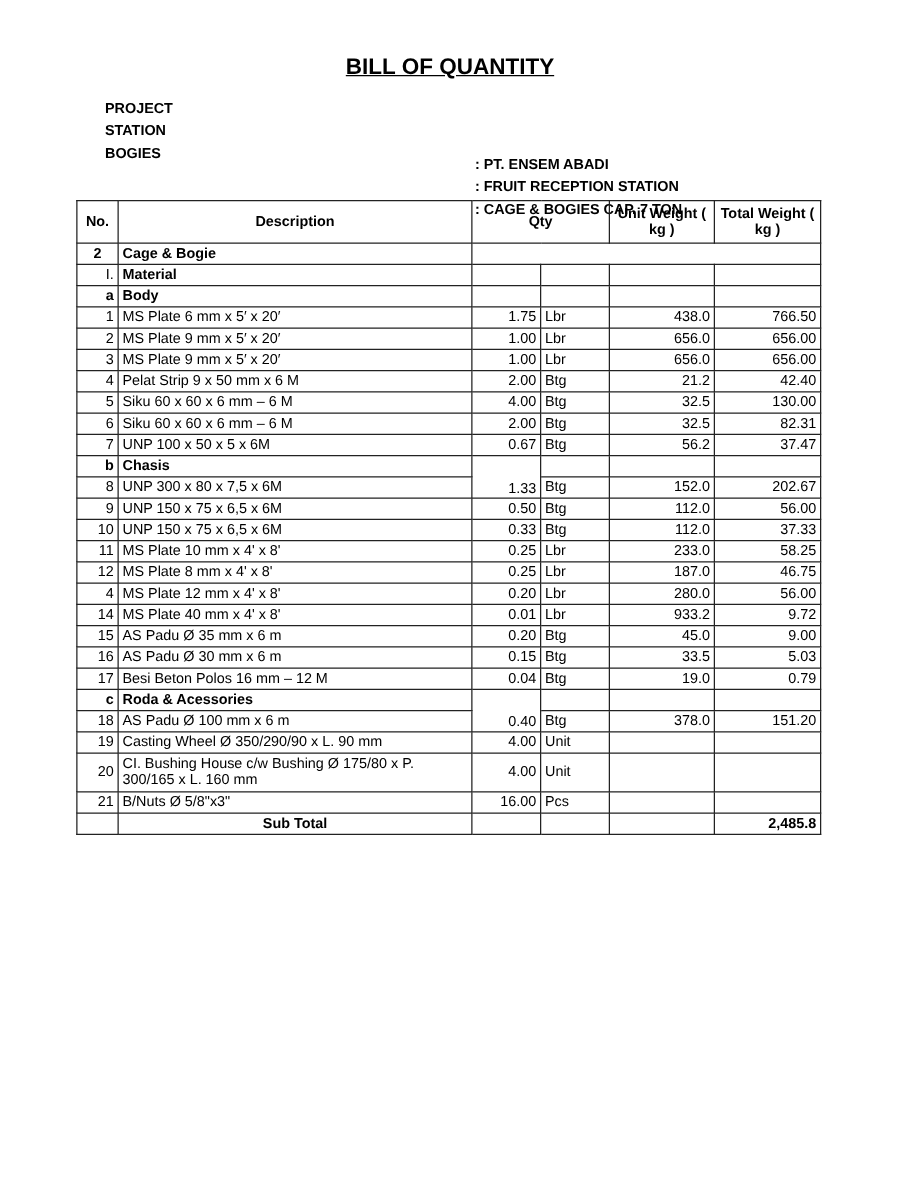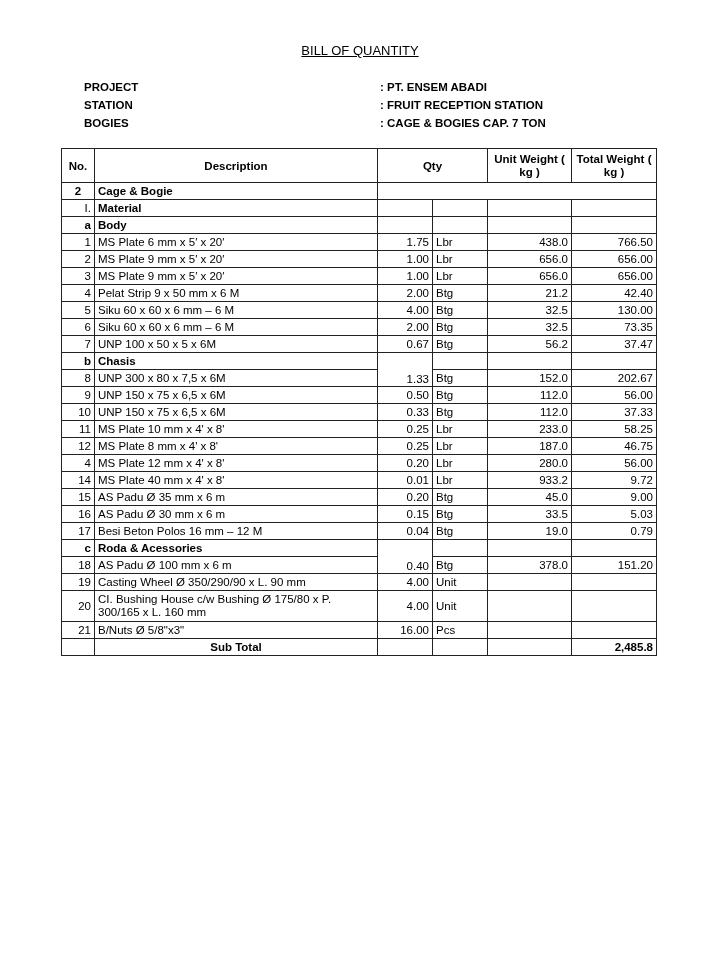--- a/index.html
+++ b/index.html
@@ -1,22 +1,22 @@
 <!DOCTYPE html>
 <html><head>
 <meta charset="utf-8">
 <style>
   html,body{margin:0;padding:0;background:#fff;}
   body{width:720px;height:960px;position:relative;font-family:"Liberation Sans",sans-serif;color:#000;overflow:hidden;}
-  .title{position:absolute;left:0;width:720px;top:43px;text-align:center;font-weight:normal;font-size:13px;}
+  .title{position:absolute;left:0;width:720px;top:43px;text-align:center;font-weight:bold;font-size:18px;}
   .title span{text-decoration:underline;}
   .meta{position:absolute;font-weight:bold;font-size:11.5px;}
   .meta .lbl{position:absolute;left:84px;}
-  .meta .val{position:absolute;left:380px;white-space:nowrap;}
-  table{position:absolute;left:61px;top:148px;border-collapse:collapse;font-size:11.5px;table-layout:fixed;}
+  .meta .val{position:absolute;left:380px;white-space:nowrap;margin-top:45px;}
+  table{position:absolute;left:61px;top:160px;border-collapse:collapse;font-size:11.5px;table-layout:fixed;}
   td,th{border:1.5px solid #222;padding:0 3px;height:16px;line-height:14px;white-space:nowrap;overflow:hidden;}
   th{font-weight:bold;height:33px;font-size:11.5px;}
   .no{text-align:right;}
   .num{text-align:right;}
   .b{font-weight:bold;}
   .c{text-align:center;}
   .wrap{white-space:normal;line-height:13px;}
   .h2 td{height:30px;}
 </style>
 </head>
@@ -116,21 +116,21 @@
         <td>Btg</td>
         <td class="num">32.5</td>
         <td class="num">130.00</td>
       </tr>
       <tr>
         <td class="no">6</td>
         <td>Siku 60 x 60 x 6 mm – 6 M</td>
         <td class="num">2.00</td>
         <td>Btg</td>
         <td class="num">32.5</td>
-        <td class="num">73.35</td>
+        <td class="num">82.31</td>
       </tr>
       <tr>
         <td class="no">7</td>
         <td>UNP 100 x 50 x 5 x 6M</td>
         <td class="num">0.67</td>
         <td>Btg</td>
         <td class="num">56.2</td>
         <td class="num">37.47</td>
       </tr>
       <tr>

